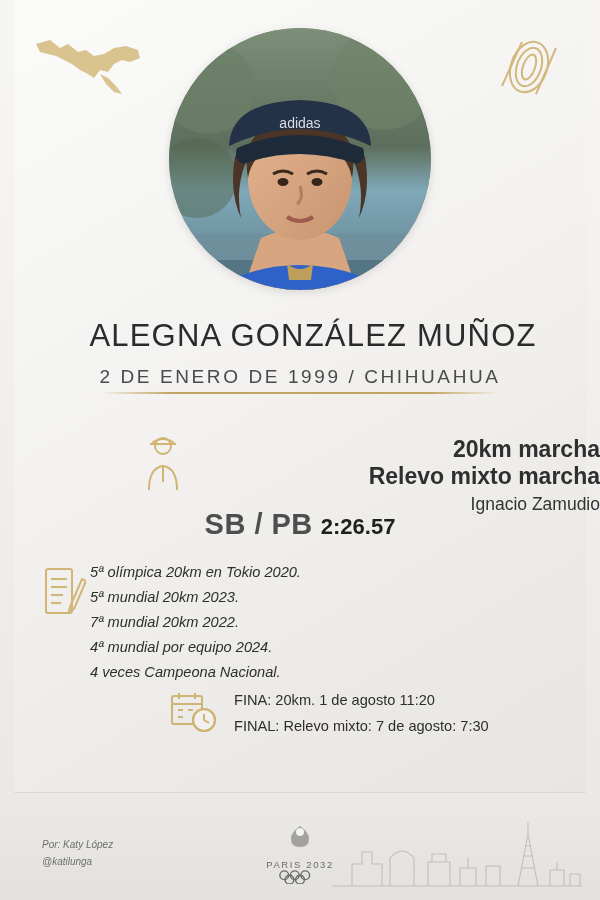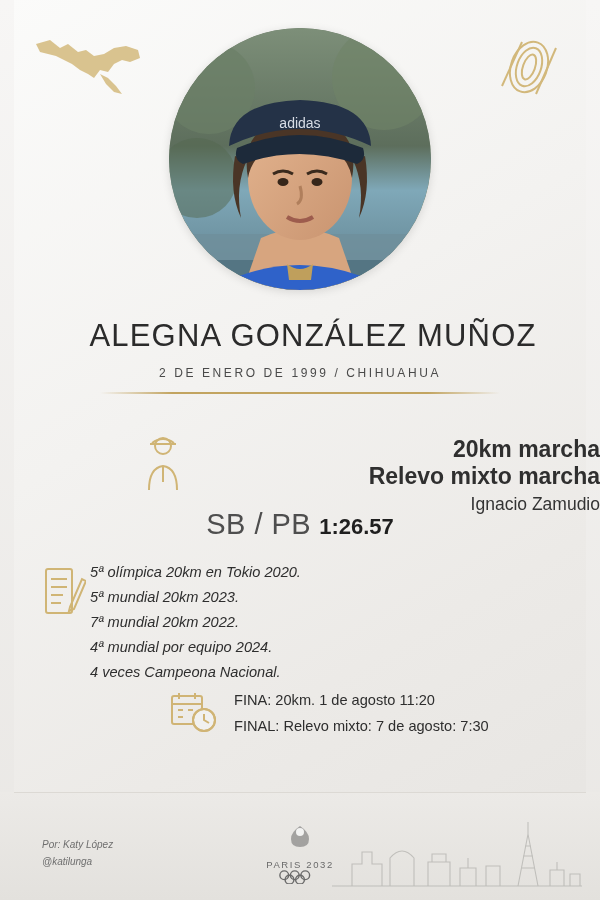--- a/index.html
+++ b/index.html
@@ -36,42 +36,42 @@
   .photo-svg{display:block;width:262px;height:262px;}
 
   
   .name{
     position:absolute;top:318px;left:13px;width:600px;text-align:center;
     font-size:31px;font-weight:normal;letter-spacing:1.2px;color:#2b2b2b;
     font-family:"Liberation Sans", sans-serif;
   }
   .subname{
     position:absolute;top:366px;left:0;width:600px;text-align:center;
-    font-size:12px;letter-spacing:2.6px;color:#4a4a4a;
+    font-size:19px;letter-spacing:2.6px;color:#4a4a4a;
   }
   .divider{
     position:absolute;top:392px;left:50%;transform:translateX(-50%);
     width:400px;height:2px;
     background:linear-gradient(90deg,rgba(196,168,98,0) 0%,#c2a460 18%,#c2a460 82%,rgba(196,168,98,0) 100%);
   }
 
   
   .events{
     position:absolute;top:420px;left:0;width:600px;text-align:right;margin-top:16px;
   }
   .ev1{font-size:23px;font-weight:bold;color:#2f2f2f;line-height:1.18;}
   .ev2{font-size:23px;font-weight:bold;color:#2f2f2f;line-height:1.18;}
   .coach{font-size:17.5px;color:#333;margin-top:4px;}
 
   .coach-icon{position:absolute;left:142px;top:432px;width:42px;height:62px;opacity:.95;}
 
   .sbpb{
     position:absolute;top:508px;left:0;width:600px;text-align:center;
   }
-  .sbpb .lbl{font-size:29px;font-weight:normal;color:#4e4e4e;letter-spacing:.5px;}
+  .sbpb .lbl{font-size:29px;font-weight:bold;color:#4e4e4e;letter-spacing:.5px;}
   .sbpb .val{font-size:22px;font-weight:bold;color:#1f1f1f;margin-left:8px;}
 
   
   .ach-icon{position:absolute;left:40px;top:563px;width:46px;height:56px;opacity:.95;}
   .ach{
     position:absolute;left:90px;top:560px;width:420px;
     font-size:14.6px;color:#2e2e2e;line-height:1.72;font-style:italic;
   }
 
   
@@ -180,21 +180,21 @@
     </g>
   </svg>
 
   <div class="events">
     <div class="ev1">20km marcha</div>
     <div class="ev2">Relevo mixto marcha</div>
     <div class="coach">Ignacio Zamudio</div>
   </div>
 
   <div class="sbpb">
-    <span class="lbl">SB / PB</span><span class="val">1:26.57</span>
+    <span class="lbl">SB / PB</span><span class="val">2:26.57</span>
   </div>
 
   <svg class="ach-icon" viewBox="0 0 46 56">
     <g fill="none" stroke="#cfb26f" stroke-width="2">
       <rect x="6" y="6" width="26" height="44" rx="2"></rect>
       <path d="M11 16 h16 M11 24 h16 M11 32 h12 M11 40 h10"></path>
       <path d="M30 44 l12 -28 l4 2 l-12 28 l-5 2 Z"></path>
     </g>
   </svg>
   <div class="ach">

